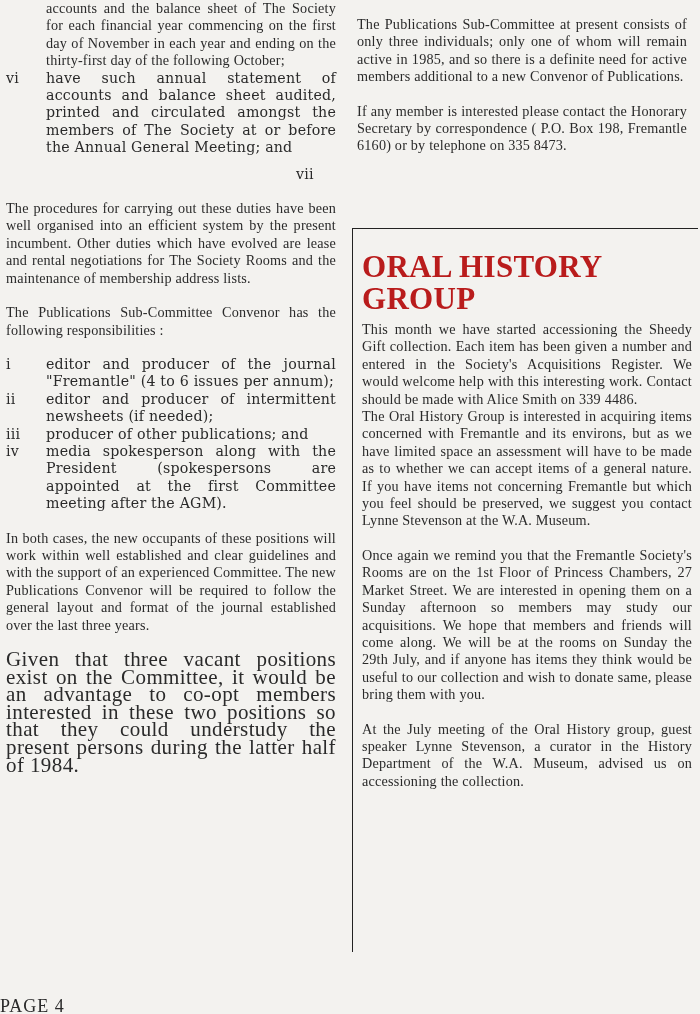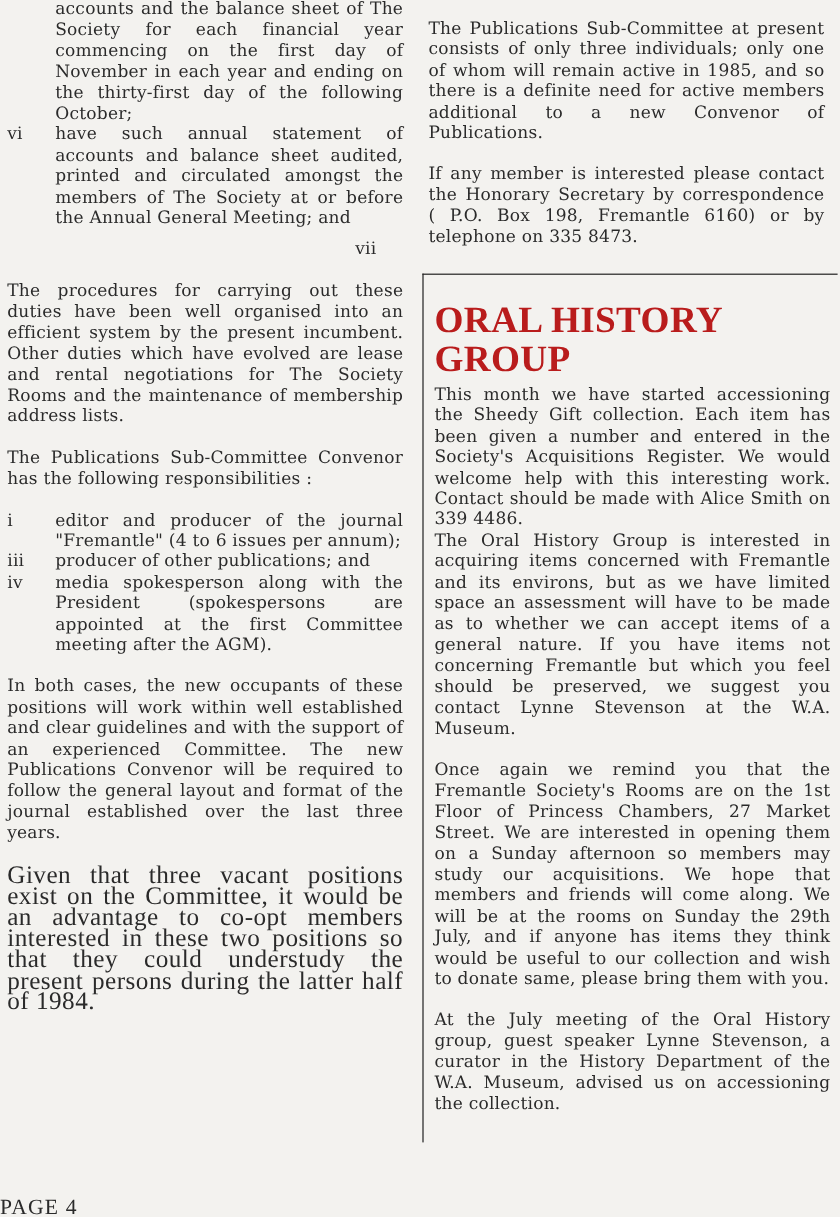--- a/index.html
+++ b/index.html
@@ -12,21 +12,21 @@
       overflow: hidden;
     }
     .col {
       position: absolute;
       font-size: 14.2px;
       line-height: 17.4px;
       letter-spacing: 0.2px;
     }
     .col-left { left: 6px; top: 0px; width: 330px; }
     .col-right { left: 357px; top: 0px; width: 330px; margin-top: 16px; }
-    p { margin: 0; text-align: justify; text-align-last: left; }
+    p { margin: 0; text-align: justify; text-align-last: left; font-family: Liberation Serif, serif; }
     .gap { margin-top: 17px; }
     .item {
       display: flex;
       text-align: justify;
       justify-content: flex-end;
     }
     .item .num { width: 40px; flex: 0 0 40px; }
     .item .txt { flex: 1; text-align: justify; }
     .indent { padding-left: 40px; }
     .box {
@@ -85,20 +85,24 @@
 
   <p class="gap">The procedures for carrying out these duties have been well organised into an efficient system by the present incumbent.  Other duties which have evolved are lease and rental negotiations for The Society Rooms and the maintenance of membership address lists.</p>
 
   <p class="gap">The Publications Sub-Committee Convenor has the following responsibilities :</p>
 
   <div class="item gap">
     <span class="num">i</span>
     <span class="txt">editor and producer of the journal "Fremantle" (4 to 6 issues per annum);</span>
   </div>
   <div class="item">
+    <span class="num">ii</span>
+    <span class="txt">editor and producer of intermittent newsheets (if needed);</span>
+  </div>
+  <div class="item">
     <span class="num">iii</span>
     <span class="txt">producer of other publications; and</span>
   </div>
   <div class="item">
     <span class="num">iv</span>
     <span class="txt">media spokesperson along with the President (spokespersons are appointed at the first Committee meeting after the AGM).</span>
   </div>
 
   <p class="gap">In both cases, the new occupants of these positions will work within well established and clear guidelines and with the support of an experienced Committee. The new Publications Convenor will be required to follow the general layout and format of the journal established over the last three years.</p>
 

